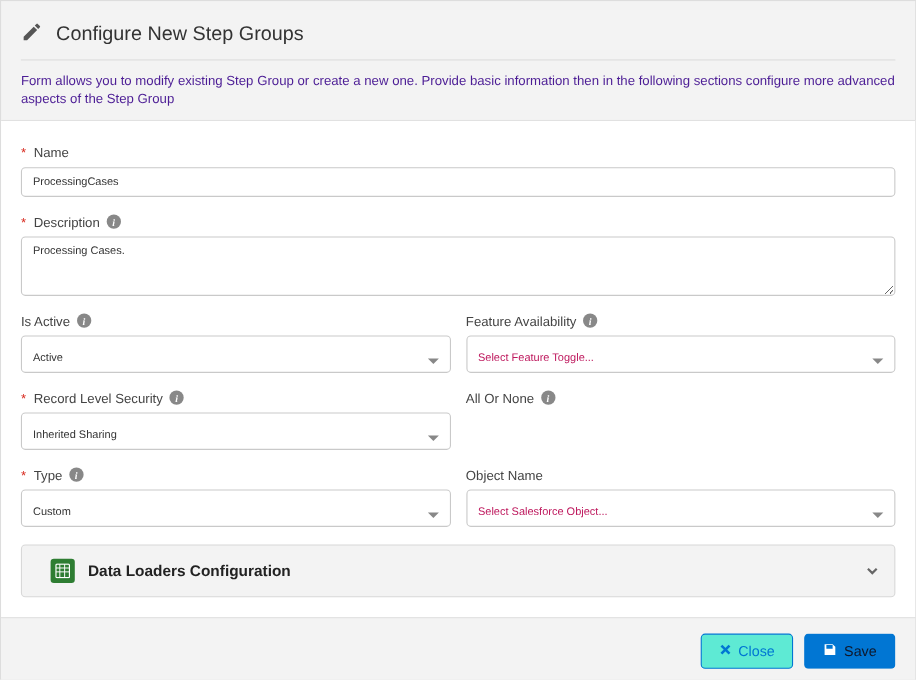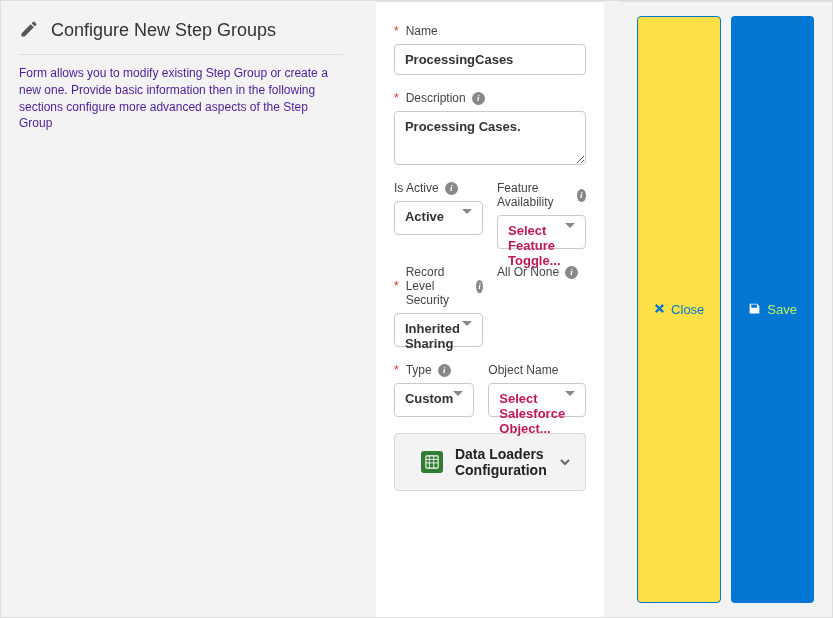--- a/index.html
+++ b/index.html
@@ -10,22 +10,21 @@
   height: 618px;
   overflow: hidden;
   font-size: 13px;
 }
 .dialog {
   width: 833px;
   height: 618px;
   background: #f3f3f3;
   border: 1px solid #ddd;
   display: flex;
-  flex-direction: row;
-  gap: 15px;
+  flex-direction: column;
 }
 .header {
   padding: 18px 18px 10px 18px;
 }
 .title-row {
   display: flex;
   align-items: center;
   gap: 12px;
   padding-bottom: 12px;
   border-bottom: 1px solid #ddd;
@@ -81,30 +80,29 @@
   font-size: 9px;
   font-weight: bold;
   font-style: italic;
   font-family: Georgia, serif;
 }
 .text-input, .textarea, .select {
   width: 100%;
   border: 1px solid #c9c9c9;
   border-radius: 4px;
   padding: 7px 10px;
-  font-size: 13px;
+  font-size: 10px;
   color: #333;
   background: #fff;
   font-family: inherit;
-  font-weight: bold;
 }
 .textarea { resize: both; height: 54px; }
 .select {
   display: flex;
-  align-items: flex-start;
+  align-items: flex-end;
   justify-content: space-between;
   cursor: pointer;
   height: 34px;
 }
 .select .placeholder { color: #be185d; }
 .caret {
   width: 0; height: 0;
   border-left: 5px solid transparent;
   border-right: 5px solid transparent;
   border-top: 5px solid #888;
@@ -158,28 +156,28 @@
   display: inline-flex;
   align-items: center;
   gap: 6px;
   padding: 7px 16px;
   border-radius: 4px;
   font-size: 13px;
   cursor: pointer;
   border: 1px solid transparent;
 }
 .btn-secondary {
-  background: #fde047;
+  background: #5eead4;
   border-color: #0176d3;
   color: #0176d3;
 }
 .btn-secondary svg { width: 11px; height: 11px; stroke: #0176d3; stroke-width: 2.5; fill: none; }
 .btn-primary {
   background: #0176d3;
-  color: #bef264;
+  color: #0f172a;
 }
 .btn-primary svg { width: 13px; height: 13px; fill: #fff; }
 </style>
 </head>
 <body>
 
 <div class="dialog">
 
   <div class="header">
     <div class="title-row">

